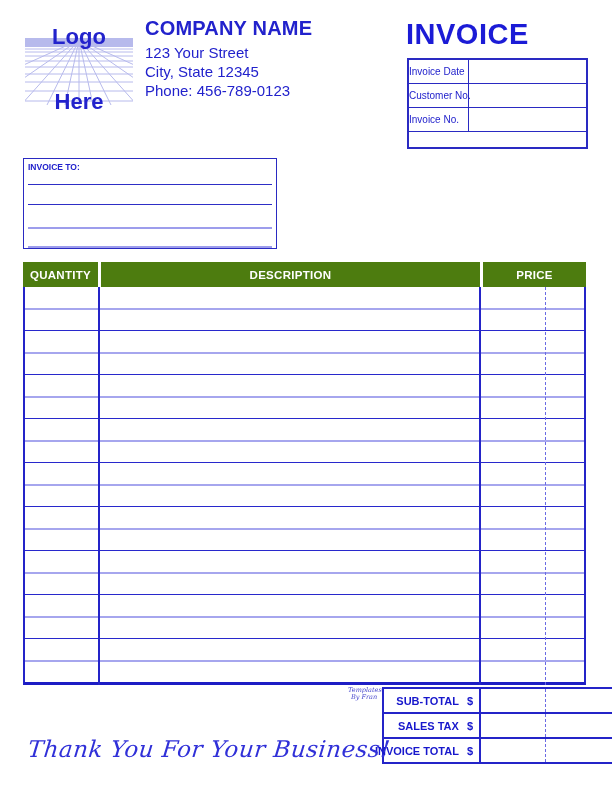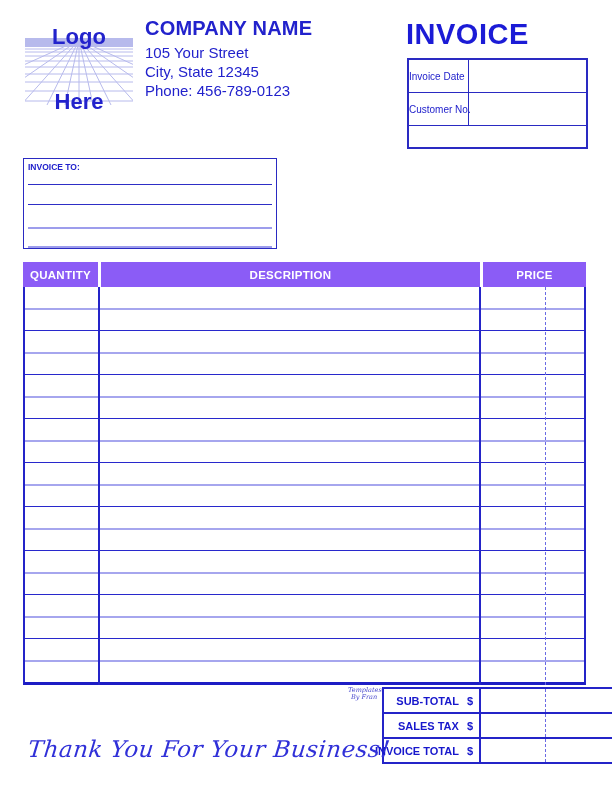--- a/index.html
+++ b/index.html
@@ -41,21 +41,21 @@
   .addr-line { position:absolute; left:4px; right:4px; height:0; }
   .addr-line.dark  { border-top:1.5px solid #2e2ec6; }
   .addr-line.light { border-top:2px solid #9d9dec; }
   .al1 { top:25px; } .al2 { top:45px; } .al3 { top:68px; } .al4 { top:87px; }
   
   .items-header {
     position:absolute; left:23px; top:262px; width:563px; height:25px;
     display:flex; gap:3px;
   }
   .hcell {
-    background:#8b5cf6; color:#ffffff; font-weight:bold; font-size:11.5px;
+    background:#4d7c0f; color:#ffffff; font-weight:bold; font-size:11.5px;
     display:flex; align-items:center; justify-content:center; letter-spacing:0.3px;
   }
   .hcell-qty { width:75px; } .hcell-desc { flex:1; } .hcell-price { width:103px; }
   .items-body {
     position:absolute; left:23px; top:287px; width:563px; height:398px;
     border-left:2px solid #2424c8; border-right:2px solid #2424c8;
     border-bottom:3px solid #1d1dc4;
     display:flex; flex-direction:column;
   }
   .item-row { flex:1; border-bottom:2px solid #a6a6ee; }
@@ -130,34 +130,38 @@
       </g>
     </svg>
     <div class="logo-text">
       <span>Logo</span>
       <span>Here</span>
     </div>
   </div>
 
   <div class="company">
     <div class="company-name">COMPANY NAME</div>
-    <div class="company-line">105 Your Street</div>
+    <div class="company-line">123 Your Street</div>
     <div class="company-line">City, State 12345</div>
     <div class="company-line">Phone: 456-789-0123</div>
   </div>
 
   <div class="invoice-title">INVOICE</div>
 
   <div class="info-table">
     <div class="info-row">
       <div class="info-label">Invoice Date</div>
       <div class="info-value"></div>
     </div>
     <div class="info-row">
       <div class="info-label">Customer No.</div>
+      <div class="info-value"></div>
+    </div>
+    <div class="info-row">
+      <div class="info-label">Invoice No.</div>
       <div class="info-value"></div>
     </div>
     <div class="info-row last"></div>
   </div>
 
   <div class="addr-box addr-invoice-to">
     <div class="addr-label">INVOICE TO:</div>
     <div class="addr-line dark al1"></div>
     <div class="addr-line dark al2"></div>
     <div class="addr-line light al3"></div>

